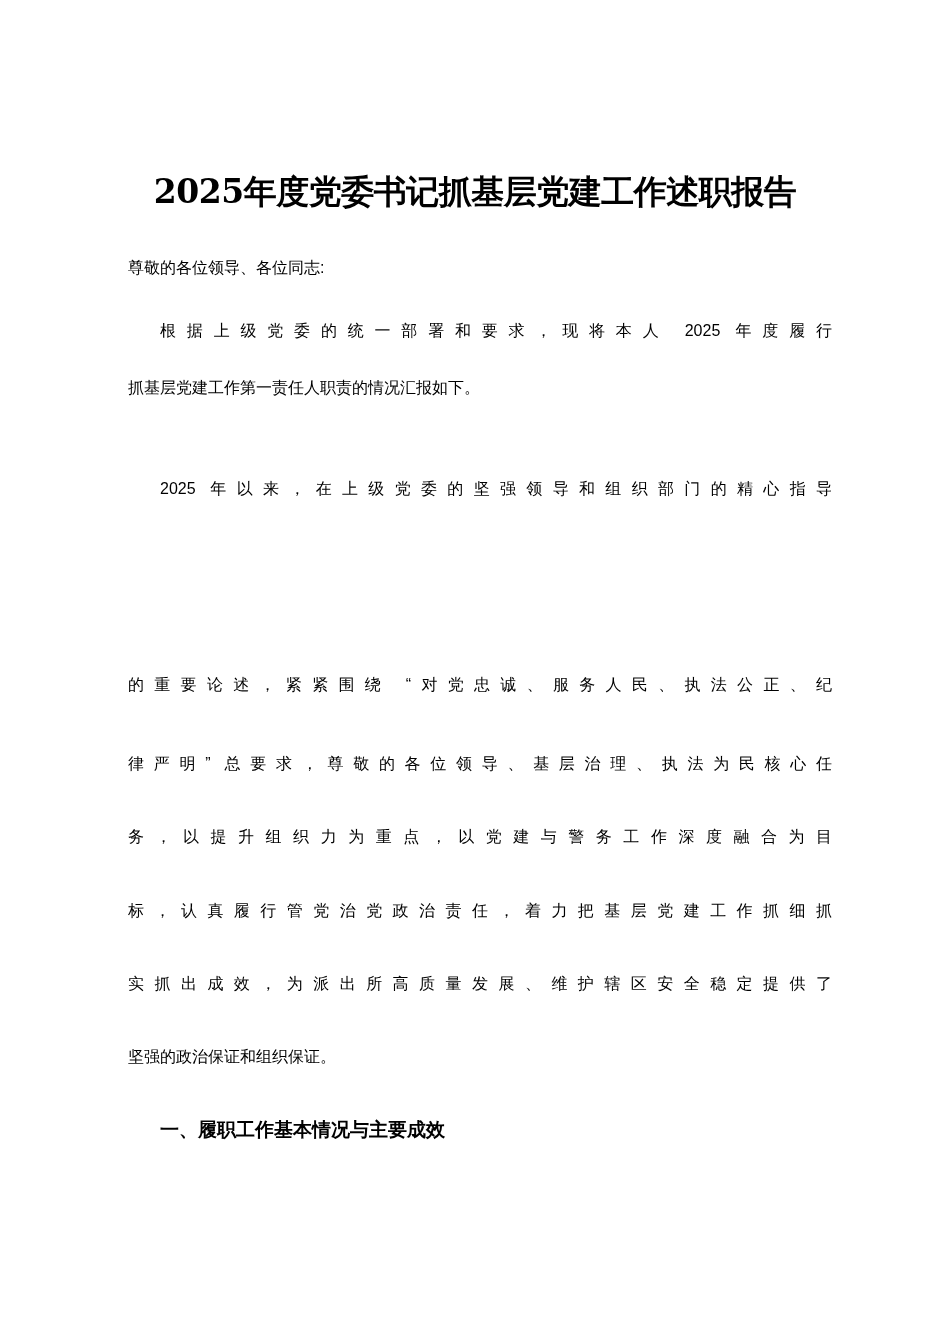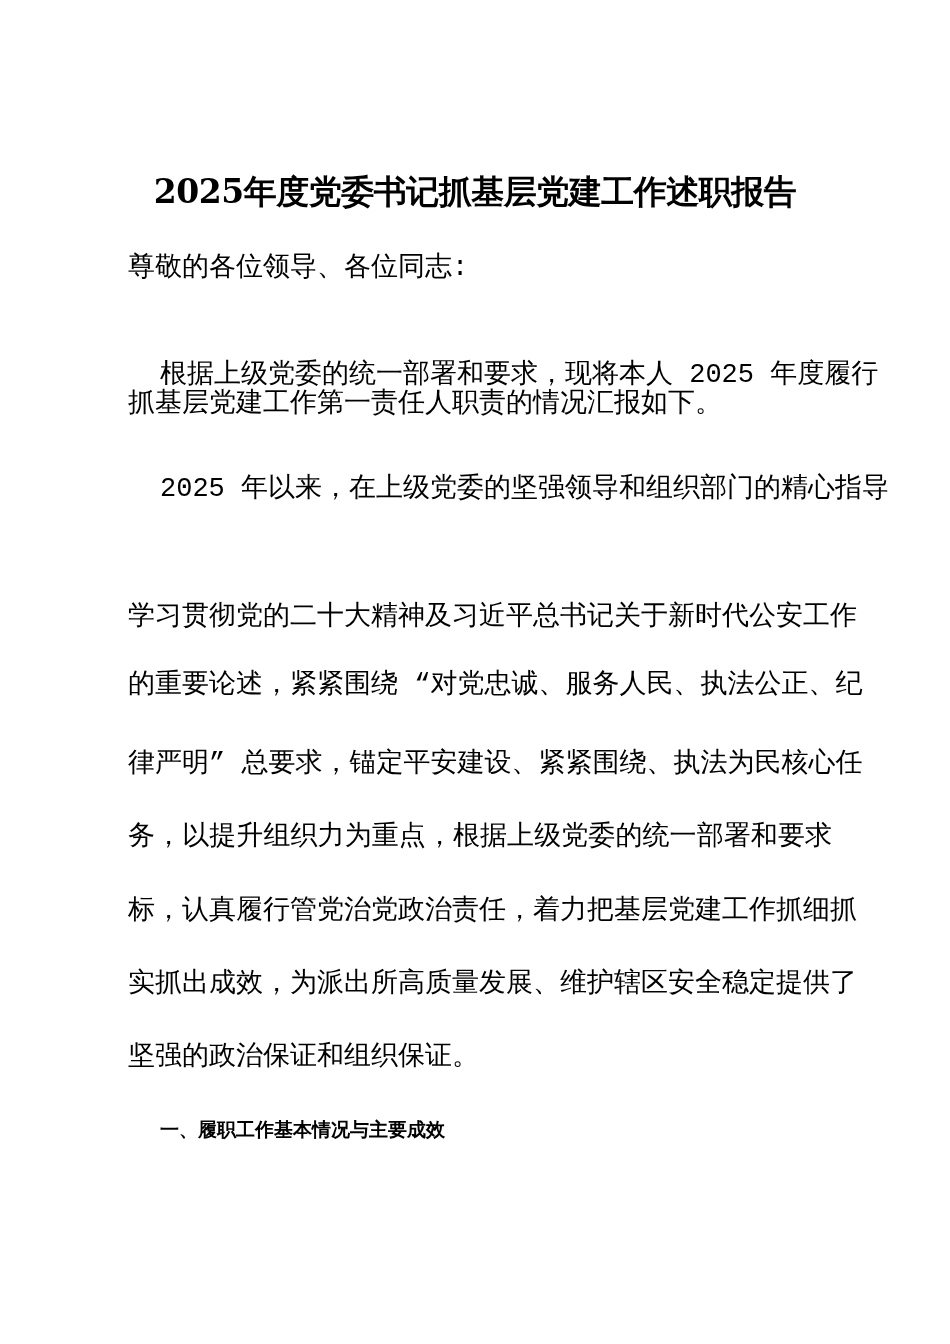--- a/index.html
+++ b/index.html
@@ -31,22 +31,22 @@
       font-weight: bold;
       font-size: 33px;
       line-height: 44px;
       letter-spacing: -0.5px;
       white-space: nowrap;
     }
     .line {
       position: absolute;
       left: 128px;
       width: 704px;
-      font-family: Liberation Mono, monospace;
-      font-size: 27px;
+      font-family: Liberation Sans, sans-serif;
+      font-size: 16px;
       line-height: 32px;
       white-space: nowrap;
       text-align: justify;
       text-align-last: justify;
     }
     .line.indent {
       left: 160px;
       width: 672px;
     }
     .line.noj {
@@ -66,27 +66,26 @@
   </style>
 </head>
 <body>
 
 <div class="page">
 
   <div class="title">2025年度党委书记抓基层党建工作述职报告</div>
 
   <div class="line noj" style="top:252px;">尊敬的各位领导、各位同志:</div>
 
-  <div class="line indent" style="top:315px;margin-top:44px;">根据上级党委的统一部署和要求，现将本人 2025 年度履行</div>
-  <div class="line noj" style="top:388px;">抓基层党建工作第一责任人职责的情况汇报如下。</div>
+  <div class="line indent" style="top:315px;">根据上级党委的统一部署和要求，现将本人 2025 年度履行</div>
+  <div class="line noj" style="top:372px;">抓基层党建工作第一责任人职责的情况汇报如下。</div>
 
   <div class="line indent" style="top:473px;">2025 年以来，在上级党委的坚强领导和组织部门的精心指导</div>
-  <div class="line" style="top:601px;">学习贯彻党的二十大精神及习近平总书记关于新时代公安工作</div>
   <div class="line" style="top:669px;">的重要论述，紧紧围绕 “对党忠诚、服务人民、执法公正、纪</div>
-  <div class="line" style="top:748px;">律严明” 总要求，锚定平安建设、紧紧围绕、执法为民核心任</div>
-  <div class="line" style="top:821px;">务，以提升组织力为重点，根据上级党委的统一部署和要求</div>
+  <div class="line" style="top:748px;">律严明” 总要求，尊敬的各位领导、基层治理、执法为民核心任</div>
+  <div class="line" style="top:821px;">务，以提升组织力为重点，以党建与警务工作深度融合为目</div>
   <div class="line" style="top:895px;">标，认真履行管党治党政治责任，着力把基层党建工作抓细抓</div>
   <div class="line noj" style="top:1041px;">坚强的政治保证和组织保证。</div>
   <div class="line" style="top:968px;">实抓出成效，为派出所高质量发展、维护辖区安全稳定提供了</div>
 
   <div class="heading">一、履职工作基本情况与主要成效</div>
 
 </div>
 
 </body></html>

